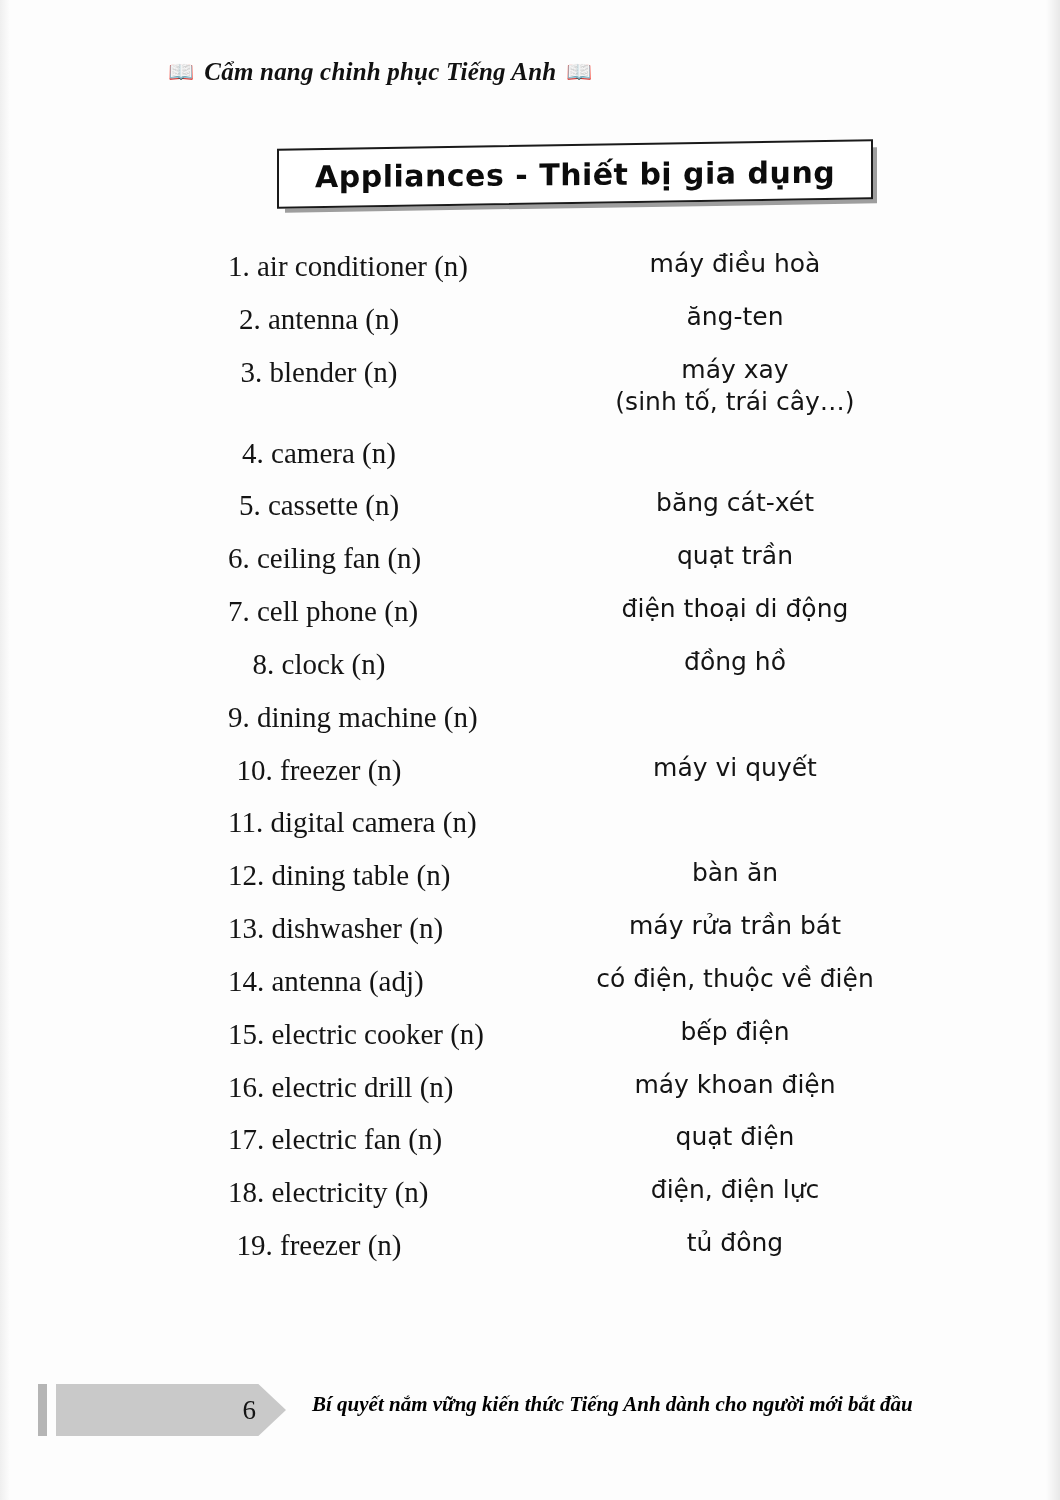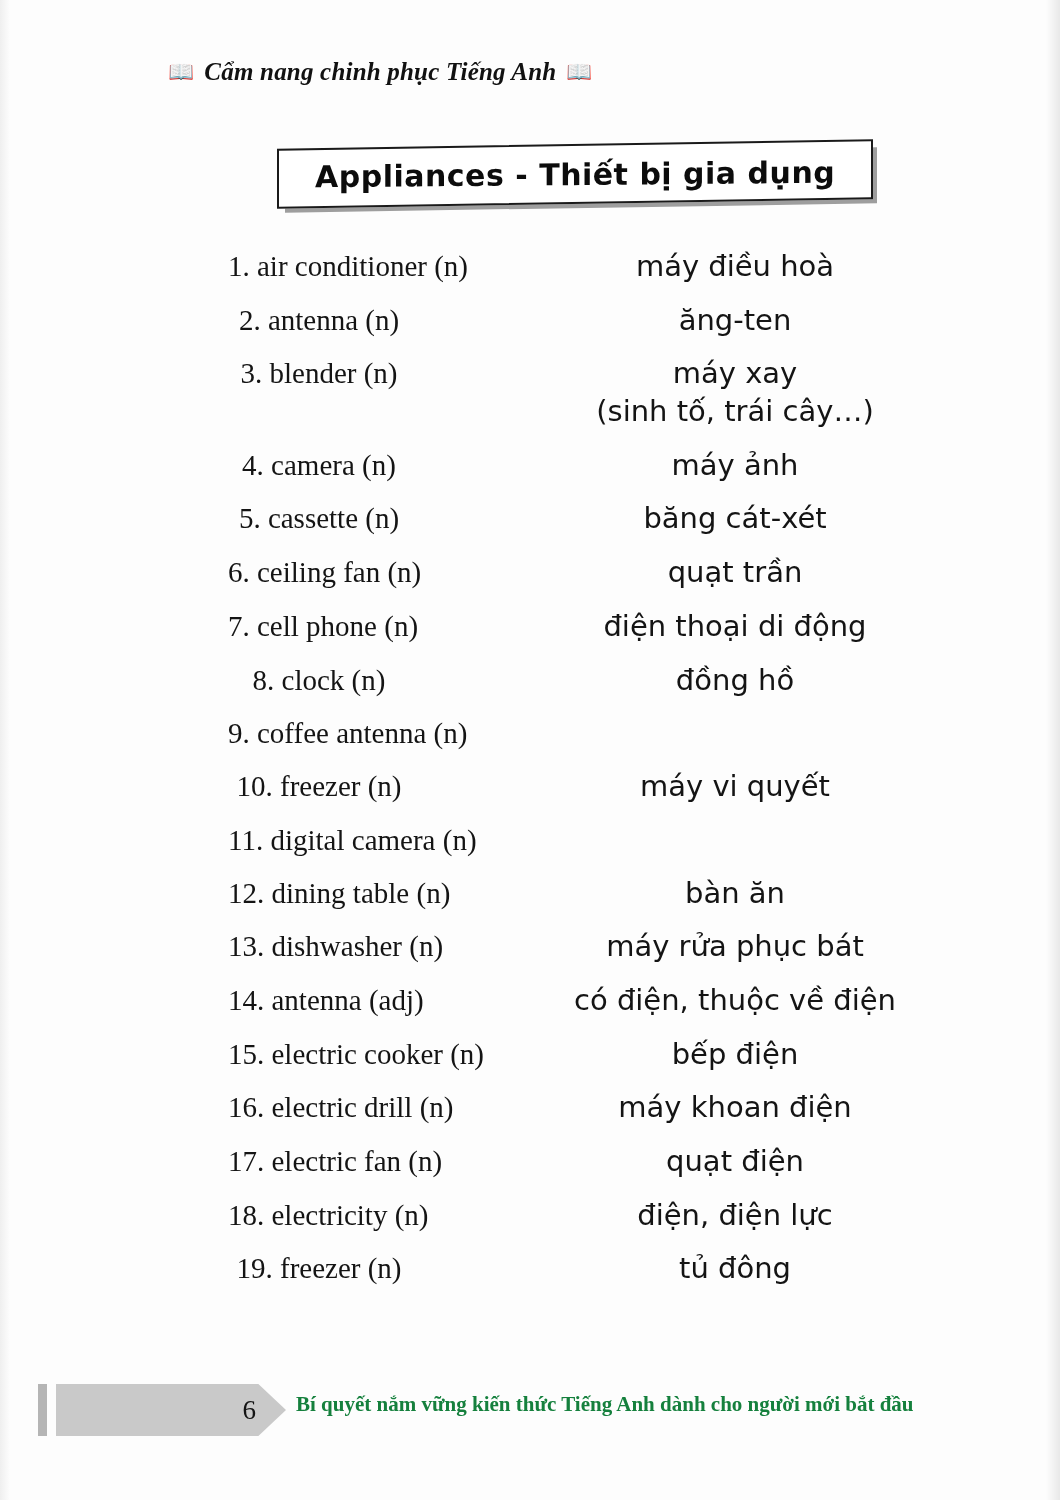--- a/index.html
+++ b/index.html
@@ -120,21 +120,21 @@
     font-family: "Liberation Serif", serif;
     font-size: 29px;
     line-height: 1.27;
     color: #141414;
     white-space: nowrap;
   }
   .meaning {
     flex: 1;
     padding-left: 0;
     font-family: "DejaVu Sans", sans-serif;
-    font-size: 29px;
+    font-size: 25px;
     line-height: 1.3;
     color: #141414;
   }
   .meaning .second-line {
     display: block;
   }
 
   
   .footer {
     position: absolute;
@@ -168,26 +168,27 @@
     height: 52px;
     display: flex;
     align-items: center;
     justify-content: flex-end;
     font-family: "Liberation Serif", serif;
     font-size: 27px;
     color: #141414;
   }
   .footer-text {
     position: absolute;
-    left: 258px;
+    left: 274px;
     top: 14px;
     font-family: "Liberation Serif", serif;
+    font-style: italic;
     font-weight: bold;
     font-size: 21px;
-    color: #15803d;
+    color: #000000;
     white-space: nowrap;
   }
 </style>
 </head>
 <body>
 
 <div class="page">
 
   <div class="header">
     <span class="book-icon">📖</span>
@@ -214,21 +215,20 @@
       <div class="meaning"><span>ăng-ten</span></div>
     </div>
 
     <div class="row">
       <div class="num-term"><span>3.</span> <span>blender (n)</span></div>
       <div class="meaning"><span>máy xay</span><span class="second-line">(sinh tố, trái cây…)</span></div>
     </div>
 
     <div class="row">
       <div class="num-term"><span>4.</span> <span>camera (n)</span></div>
-      <div class="meaning"><span>máy ảnh</span></div>
     </div>
 
     <div class="row">
       <div class="num-term"><span>5.</span> <span>cassette (n)</span></div>
       <div class="meaning"><span>băng cát-xét</span></div>
     </div>
 
     <div class="row">
       <div class="num-term"><span>6.</span> <span>ceiling fan (n)</span></div>
       <div class="meaning"><span>quạt trần</span></div>
@@ -238,40 +238,40 @@
       <div class="num-term"><span>7.</span> <span>cell phone (n)</span></div>
       <div class="meaning"><span>điện thoại di động</span></div>
     </div>
 
     <div class="row">
       <div class="num-term"><span>8.</span> <span>clock (n)</span></div>
       <div class="meaning"><span>đồng hồ</span></div>
     </div>
 
     <div class="row">
-      <div class="num-term"><span>9.</span> <span>coffee antenna (n)</span></div>
+      <div class="num-term"><span>9.</span> <span>dining machine (n)</span></div>
     </div>
 
     <div class="row">
       <div class="num-term"><span>10.</span> <span>freezer (n)</span></div>
       <div class="meaning"><span>máy vi quyết</span></div>
     </div>
 
     <div class="row">
       <div class="num-term"><span>11.</span> <span>digital camera (n)</span></div>
     </div>
 
     <div class="row">
       <div class="num-term"><span>12.</span> <span>dining table (n)</span></div>
       <div class="meaning"><span>bàn ăn</span></div>
     </div>
 
     <div class="row">
       <div class="num-term"><span>13.</span> <span>dishwasher (n)</span></div>
-      <div class="meaning"><span>máy rửa phục bát</span></div>
+      <div class="meaning"><span>máy rửa trần bát</span></div>
     </div>
 
     <div class="row">
       <div class="num-term"><span>14.</span> <span>antenna (adj)</span></div>
       <div class="meaning"><span>có điện, thuộc về điện</span></div>
     </div>
 
     <div class="row">
       <div class="num-term"><span>15.</span> <span>electric cooker (n)</span></div>
       <div class="meaning"><span>bếp điện</span></div>

